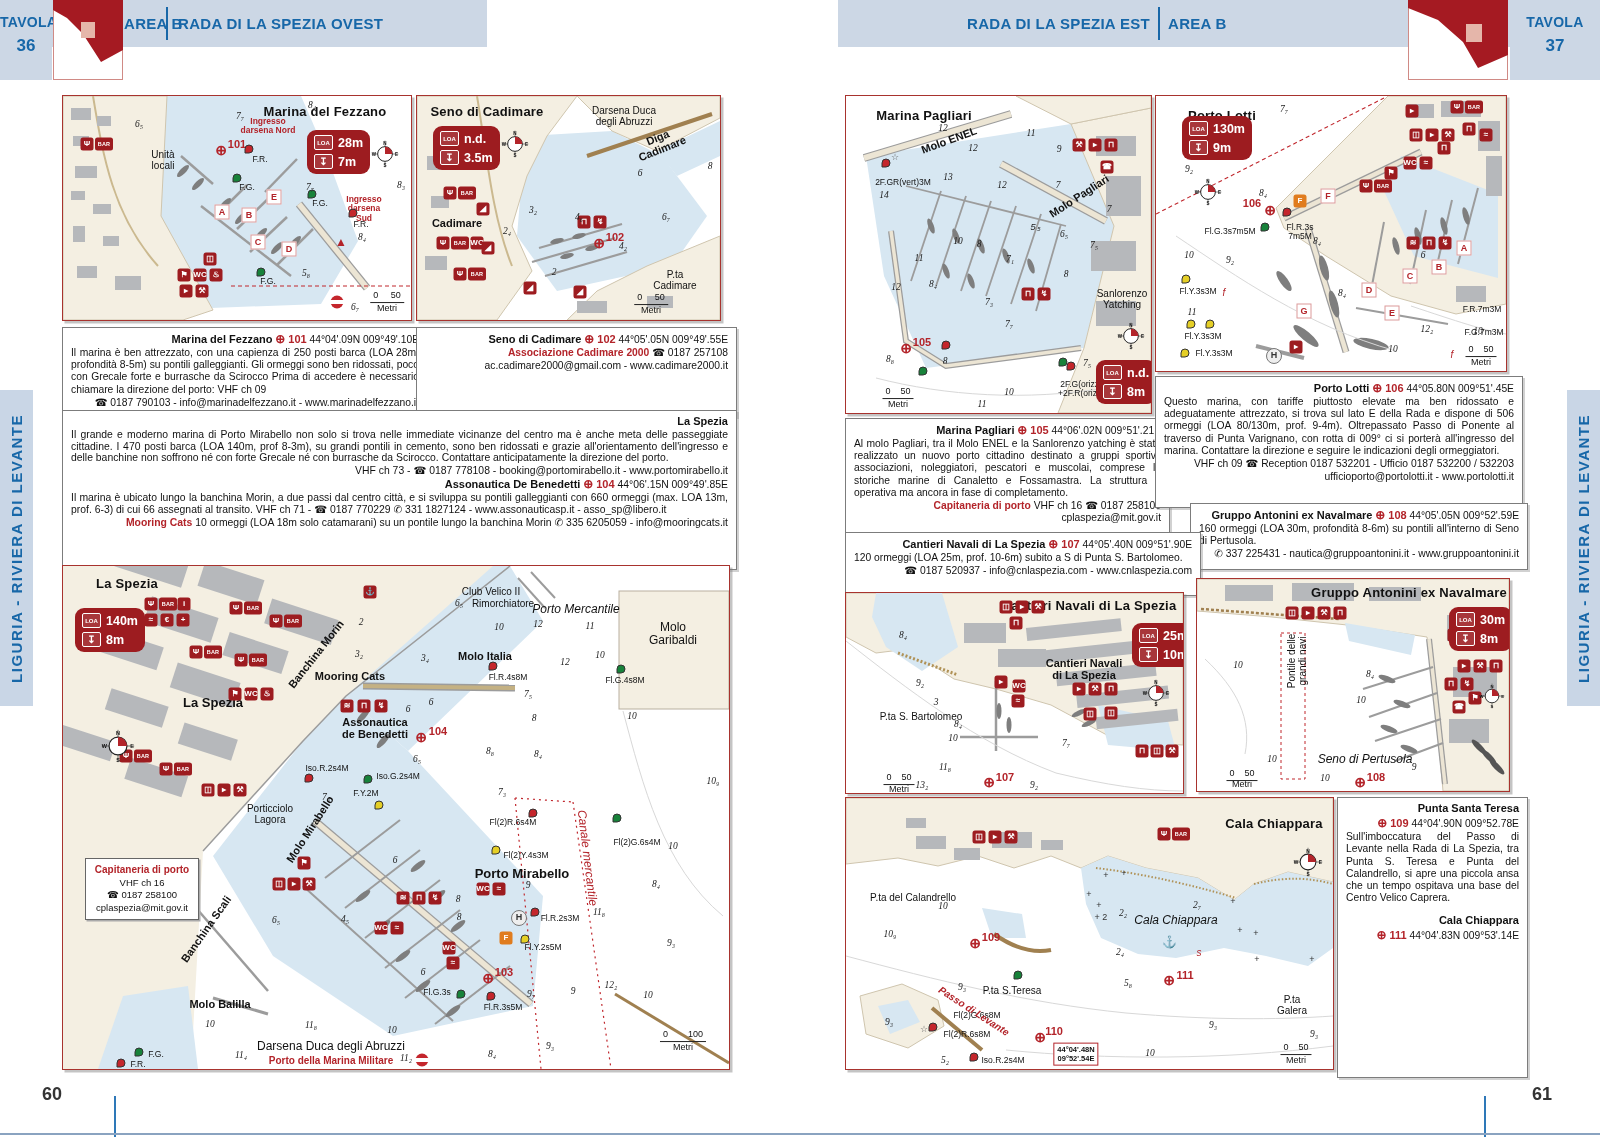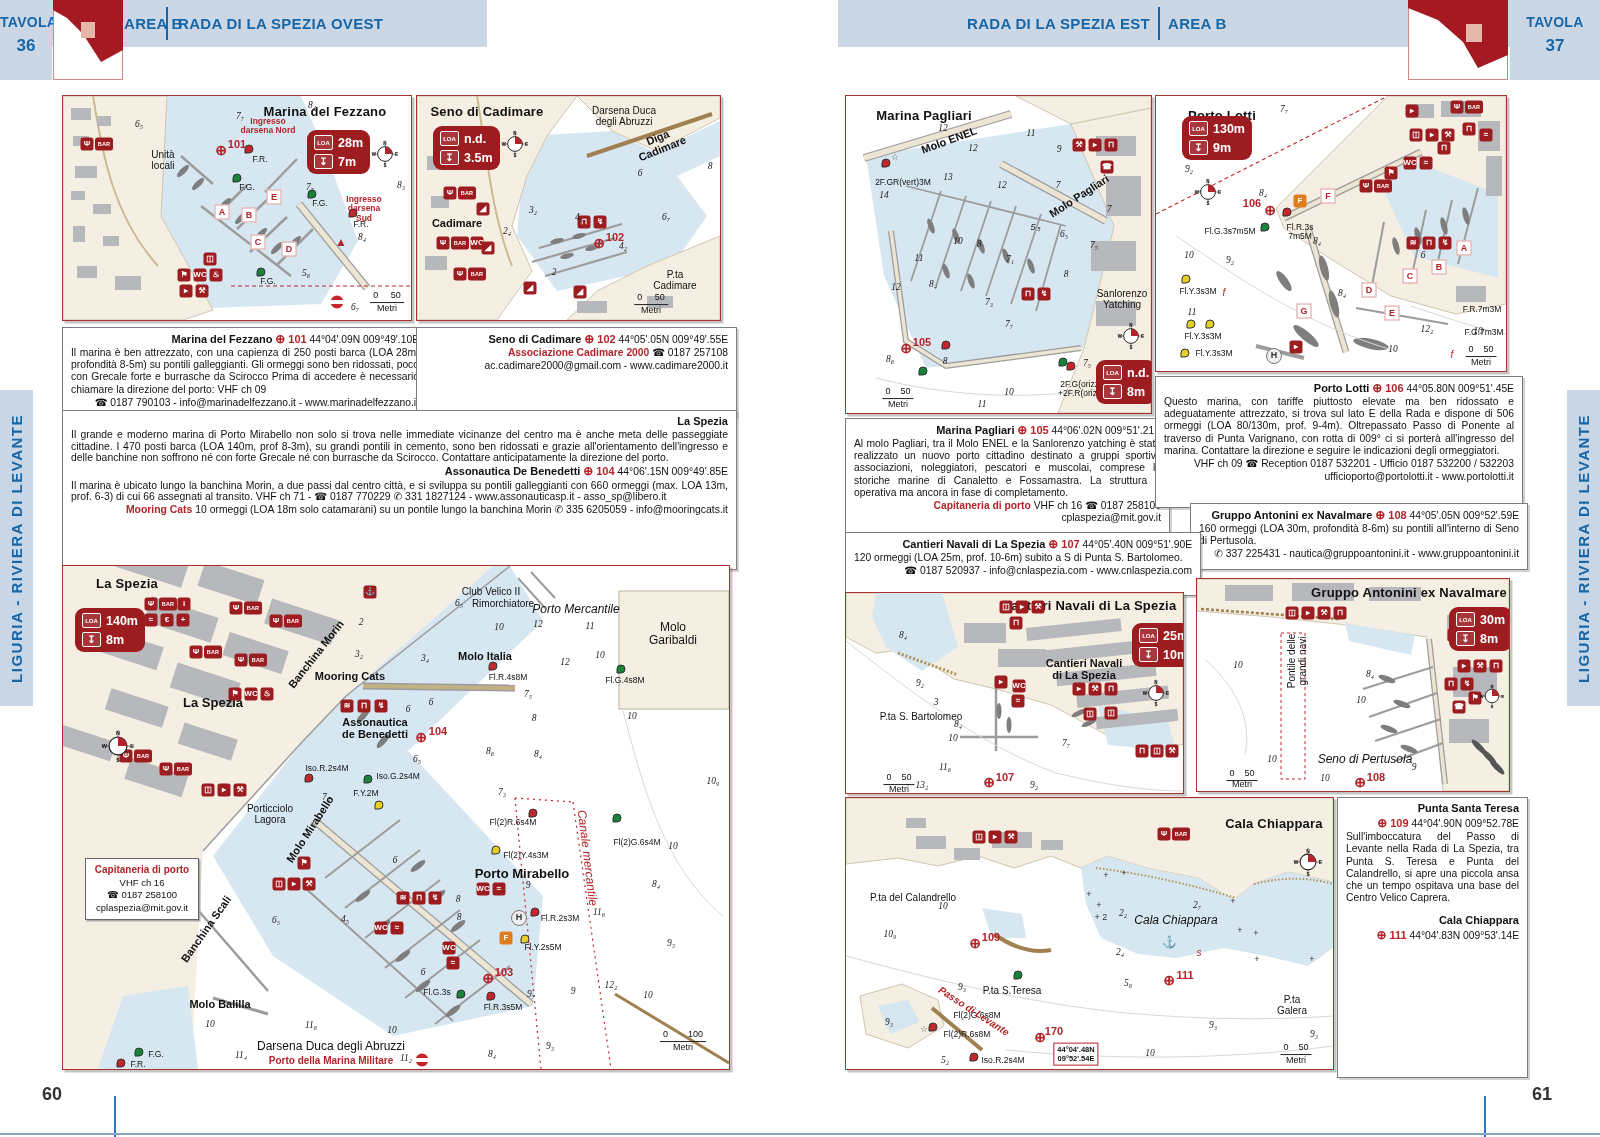--- a/index.html
+++ b/index.html
@@ -314,20 +314,21 @@
 
 <div class="ibox" style="left:416px;top:327px;width:303px;height:80px">
   <p class="ihead"><span class="ititle">Seno di Cadimare</span> <span class="wpsym">⊕</span> <span class="wpnum">102</span> <span>44°05'.05N 009°49'.55E</span></p>
   <p class="ihead"><span class="redlead">Associazione Cadimare 2000</span> <span>☎ 0187 257108</span></p>
   <p class="ihead">ac.cadimare2000@gmail.com - www.cadimare2000.it</p>
 </div>
 
 <div class="ibox big" style="left:62px;top:410px;width:657px;height:150px">
   <p class="ihead"><span class="ititle">La Spezia</span></p>
   <p>Il grande e moderno marina di Porto Mirabello non solo si trova nelle immediate vicinanze del centro ma è anche meta delle passeggiate cittadine. I 470 posti barca (LOA 140m, prof 8-3m), su grandi pontili in cemento, sono ben ridossati e grazie all'orientamento dell'ingresso e delle banchine non soffrono né con forte Grecale né con burrasche da Scirocco. Contattare anticipatamente la direzione del porto.</p>
+  <p class="ihead">VHF ch 73 - ☎ 0187 778108 - booking@portomirabello.it - www.portomirabello.it</p>
   <p class="ihead"><span class="ititle">Assonautica De Benedetti</span> <span class="wpsym">⊕</span> <span class="wpnum">104</span> <span>44°06'.15N 009°49'.85E</span></p>
   <p>Il marina è ubicato lungo la banchina Morin, a due passi dal centro città,  e si sviluppa su pontili galleggianti con 660 ormeggi (max. LOA 13m, prof. 6-3) di cui 66 assegnati al transito. VHF ch 71 - ☎ 0187 770229 ✆ 331 1827124 - www.assonauticasp.it - asso_sp@libero.it</p>
   <p class="ihead"><span class="redlead">Mooring Cats</span> <span>10 ormeggi (LOA 18m solo catamarani) su un pontile lungo la banchina Morin ✆ 335 6205059 - info@mooringcats.it</span></p>
 </div>
 
 <section class="mpanel" style="left:62px;top:565px;width:666px;height:503px">
   <svg class="geo" viewBox="0 0 666 503" width="666" height="503">
     <rect width="666" height="503" fill="#ffffff"></rect>
     <path d="M0,0 L447,0 L283,130 L240,175 L140,285 L128,503 L0,503 Z" fill="#f4efe2"></path>
     <path d="M430,0 L283,130 L345,185 L480,55 L447,0 Z" fill="#d7e7f2"></path>
@@ -994,21 +995,21 @@
       <span class="spot dep" style="left: 116px; top: 189px; transform: translate(-50%, -50%);">9₃</span>
       <span class="spot lbl" style="left: 166px; top: 192px; transform: translate(-50%, -50%);">P.ta S.Teresa</span>
       <span class="spot redb it" style="left: 128px; top: 213px; transform: translate(-50%, -50%) rotate(33deg);">Passo di Levante</span>
       <span class="spot dep" style="left: 43px; top: 224px; transform: translate(-50%, -50%);">9₃</span>
       <span class="spot star" style="left: 78px; top: 232px; transform: translate(-50%, -50%);">☆</span>
       <span class="spot lt lt-r" style="left: 87px; top: 229px; transform: translate(-50%, -50%);"></span>
       <span class="spot sm" style="left: 121px; top: 237px; transform: translate(-50%, -50%);">Fl(2)R.6s8M</span>
       <span class="spot dep" style="left: 99px; top: 262px; transform: translate(-50%, -50%);">5₂</span>
       <span class="spot lt lt-r" style="left: 128px; top: 259px; transform: translate(-50%, -50%);"></span>
       <span class="spot sm" style="left: 157px; top: 263px; transform: translate(-50%, -50%);">Iso.R.2s4M</span>
-      <span class="spot wp" style="left: 208px; top: 233px; transform: translate(-50%, -50%);">170</span>
+      <span class="spot wp" style="left: 208px; top: 233px; transform: translate(-50%, -50%);">110</span>
       <span class="spot wps" style="left: 194px; top: 240px; transform: translate(-50%, -50%);">⊕</span>
       <span class="spot wpbox" style="left: 230px; top: 256px; transform: translate(-50%, -50%);">44°04'.48N
 09°52'.54E</span>
       <span class="spot dep" style="left: 304px; top: 255px; transform: translate(-50%, -50%);">10</span>
       <span class="spot lbl12 it" style="left: 330px; top: 123px; transform: translate(-50%, -50%);">Cala Chiappara</span>
       <span class="spot rk" style="left: 243px; top: 97px; transform: translate(-50%, -50%);">+</span>
       <span class="spot rk" style="left: 253px; top: 108px; transform: translate(-50%, -50%);">+</span>
       <span class="spot rk" style="left: 255px; top: 120px; transform: translate(-50%, -50%);">+ 2</span>
       <span class="spot rk" style="left: 260px; top: 78px; transform: translate(-50%, -50%);">+</span>
       <span class="spot rk" style="left: 278px; top: 76px; transform: translate(-50%, -50%);">+</span>

